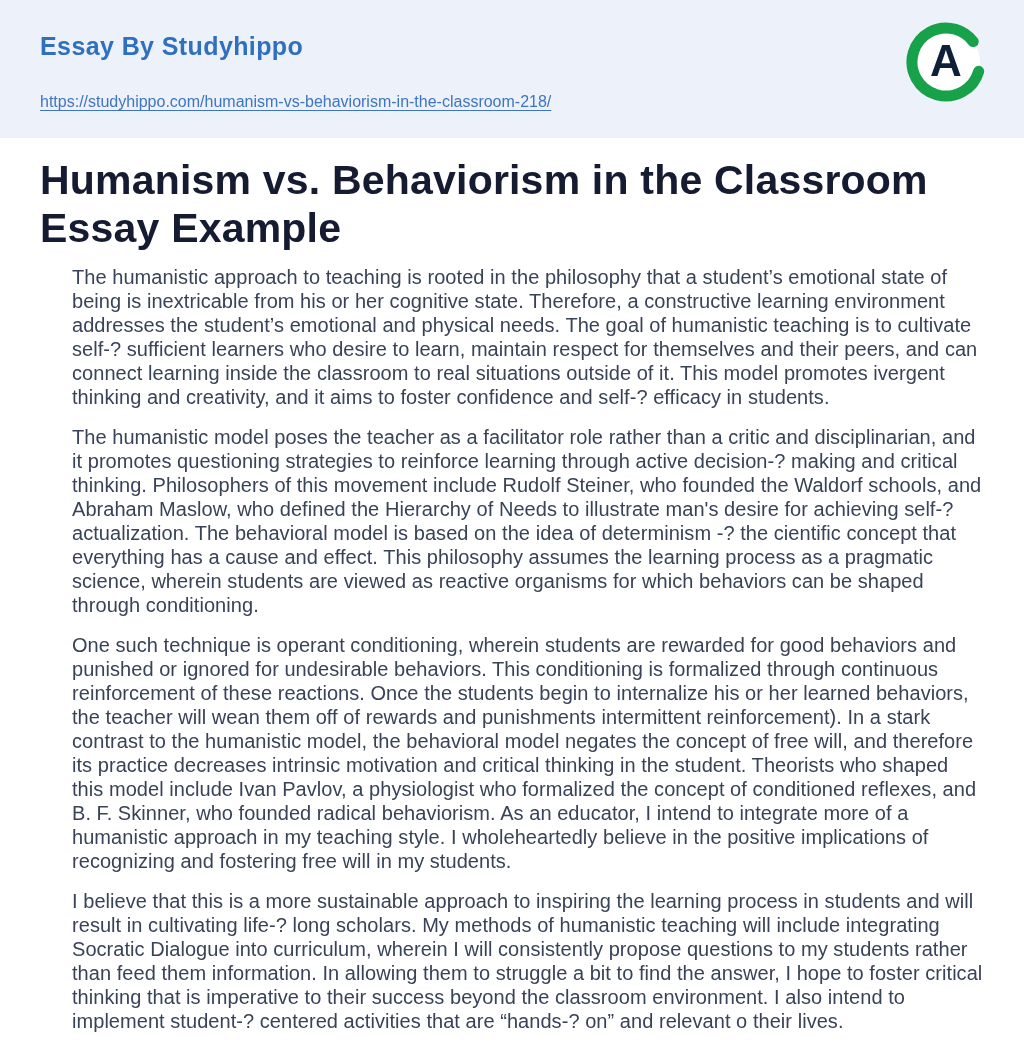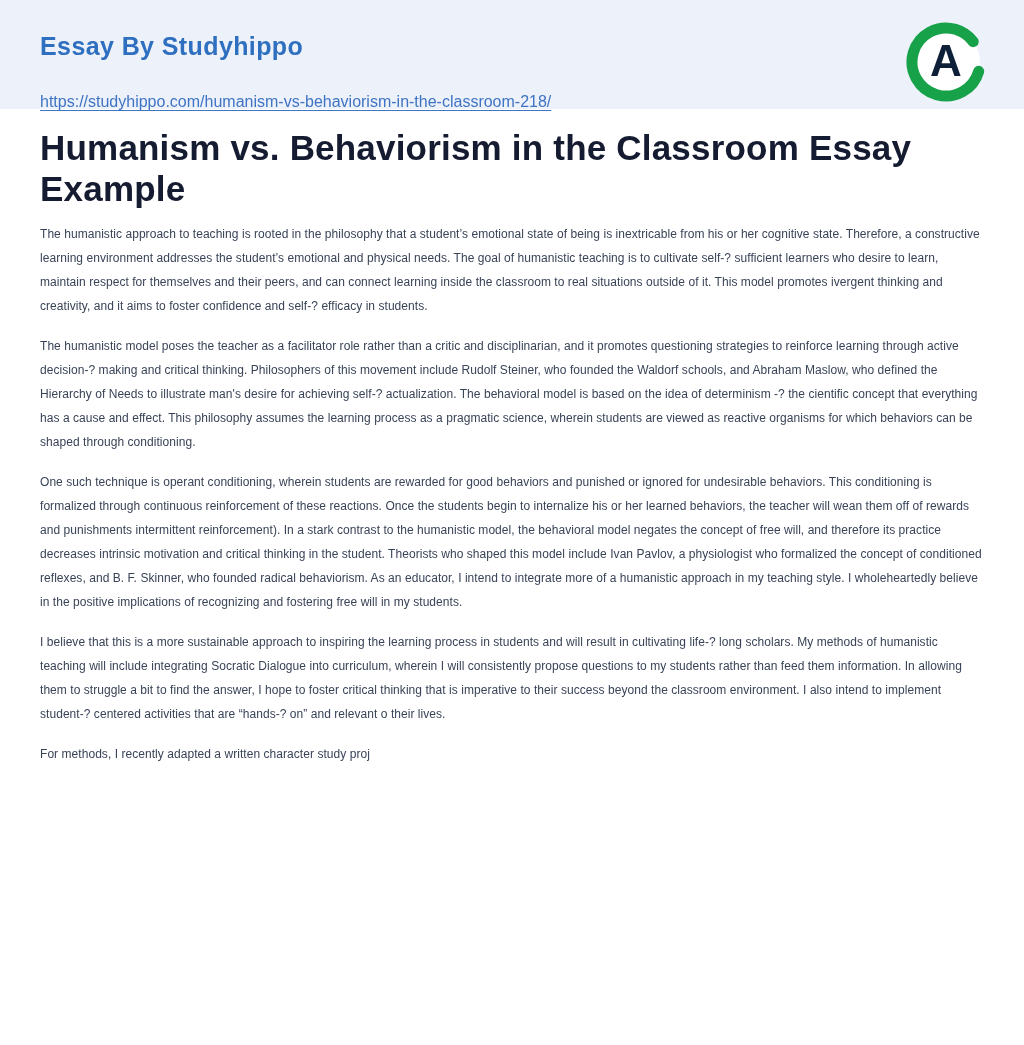--- a/index.html
+++ b/index.html
@@ -9,21 +9,21 @@
     overflow: hidden;
     background: #ffffff;
     font-family: "Liberation Sans", sans-serif;
   }
 
   
   .page-header {
     position: relative;
     background: #edf1fa;
     padding: 34px 40px 30px 40px;
-    height: 109px;
+    height: 138px;
   }
   .brand {
     color: #2e6fc0;
     font-size: 25px;
     font-weight: 700;
     letter-spacing: 0.4px;
     line-height: 1;
   }
   .source-url {
     display: inline-block;
@@ -53,34 +53,35 @@
     font-weight: 700;
     color: #0d2038;
     padding-bottom: 2px;
   }
 
   
   .content {
     padding: 18px 40px 0 40px;
   }
   .essay-title {
-    font-size: 35px;
+    font-size: 41px;
     font-weight: 700;
     color: #151b30;
     line-height: 1.18;
     max-width: 900px;
     margin-bottom: 12px;
     letter-spacing: 0.2px;
   }
   .content p {
-    font-size: 12px;
+    font-size: 20px;
     color: #394357;
     line-height: 24px;
     margin-bottom: 16px;
     letter-spacing: 0.05px;
+    margin-left: 32px;
   }
 </style>
 </head>
 <body>
 
 <header class="page-header">
   <div class="brand">Essay By Studyhippo</div>
   <br>
   <a class="source-url" href="#">https://studyhippo.com/humanism-vs-behaviorism-in-the-classroom-218/</a>
 

